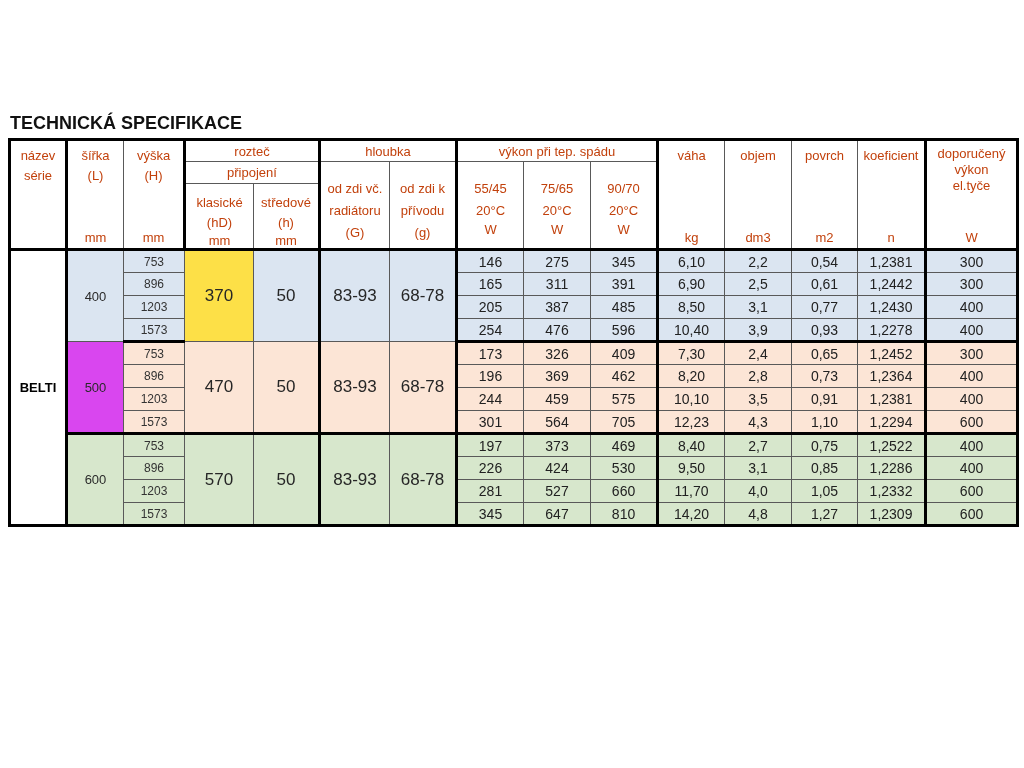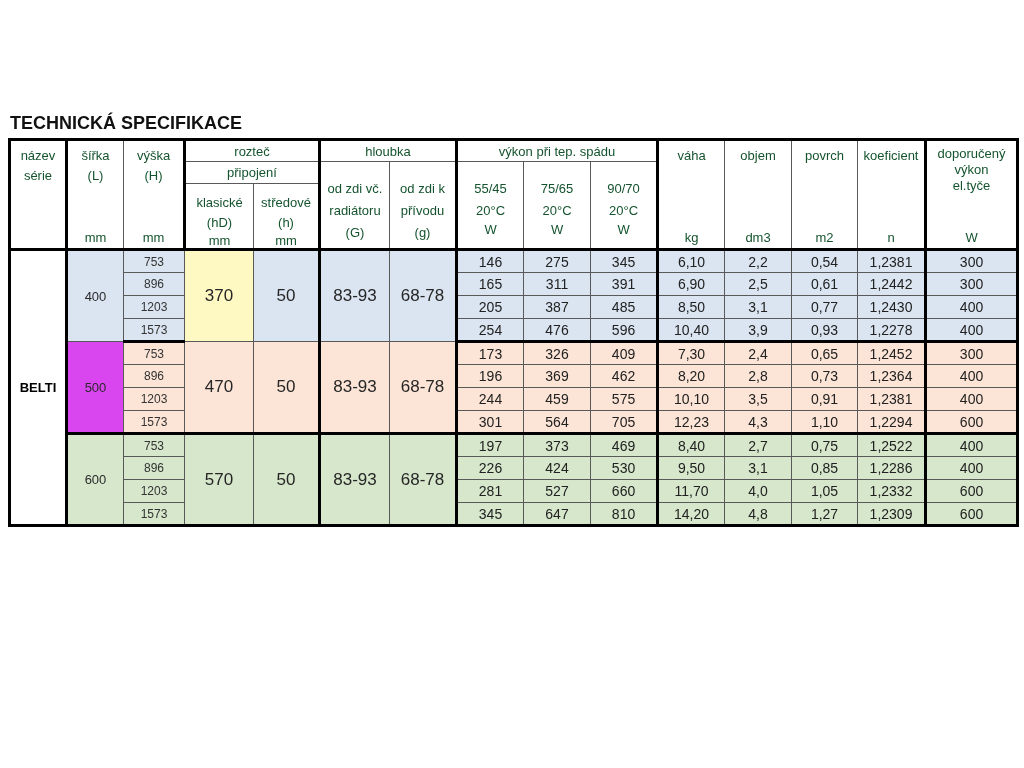--- a/index.html
+++ b/index.html
@@ -15,21 +15,21 @@
   table.spec {
     border-collapse:collapse; table-layout:fixed;
     width:1008px; margin:4px 0 0 8px;
     border:3px solid #000;
   }
   th, td {
     border:1px solid #595959;
     padding:0; text-align:center; vertical-align:middle;
     overflow:hidden;
   }
-  thead th { font-weight:normal; color:#14532d; font-size:13px; }
+  thead th { font-weight:normal; color:#c2410c; font-size:13px; }
   .tr { border-right:3px solid #000 !important; }
   .bb { border-bottom:3px solid #000 !important; }
   tr.hr1 { height:22px; }
   tr.hr2 { height:22px; }
   tr.hr3 { height:66px; }
   tr.data { height:23px; font-size:14px; color:#212121; }
   td.hcol  { font-size:12px; color:#333; }
   td.wcol  { font-size:13px; color:#2a2a2a; }
   td.big   { font-size:17px; color:#262626; }
   td.belti { background:#ffffff; font-weight:bold; font-size:13px; color:#000000; }
@@ -206,21 +206,21 @@
           </div>
       </th>
     </tr>
   </thead>
   <tbody>
 
     <tr class="data" style="background-color: rgb(219, 229, 241);">
       <td rowspan="12" class="tr belti">BELTI</td>
       <td rowspan="4" class="wcol" style="background-color: rgb(219, 229, 241);">400</td>
       <td class="hcol">753</td>
-      <td rowspan="4" class="big" style="background-color: #fef9c3;">370</td>
+      <td rowspan="4" class="big" style="background-color: #fde047;">370</td>
       <td rowspan="4" class="big tr" style="background-color: rgb(219, 229, 241);">50</td>
       <td rowspan="4" class="big" style="background-color: rgb(219, 229, 241);">83-93</td>
       <td rowspan="4" class="big tr" style="background-color: rgb(219, 229, 241);">68-78</td>
       <td>146</td>
       <td>275</td>
       <td class="tr">345</td>
       <td>6,10</td>
       <td>2,2</td>
       <td>0,54</td>
       <td class="tr">1,2381</td>

